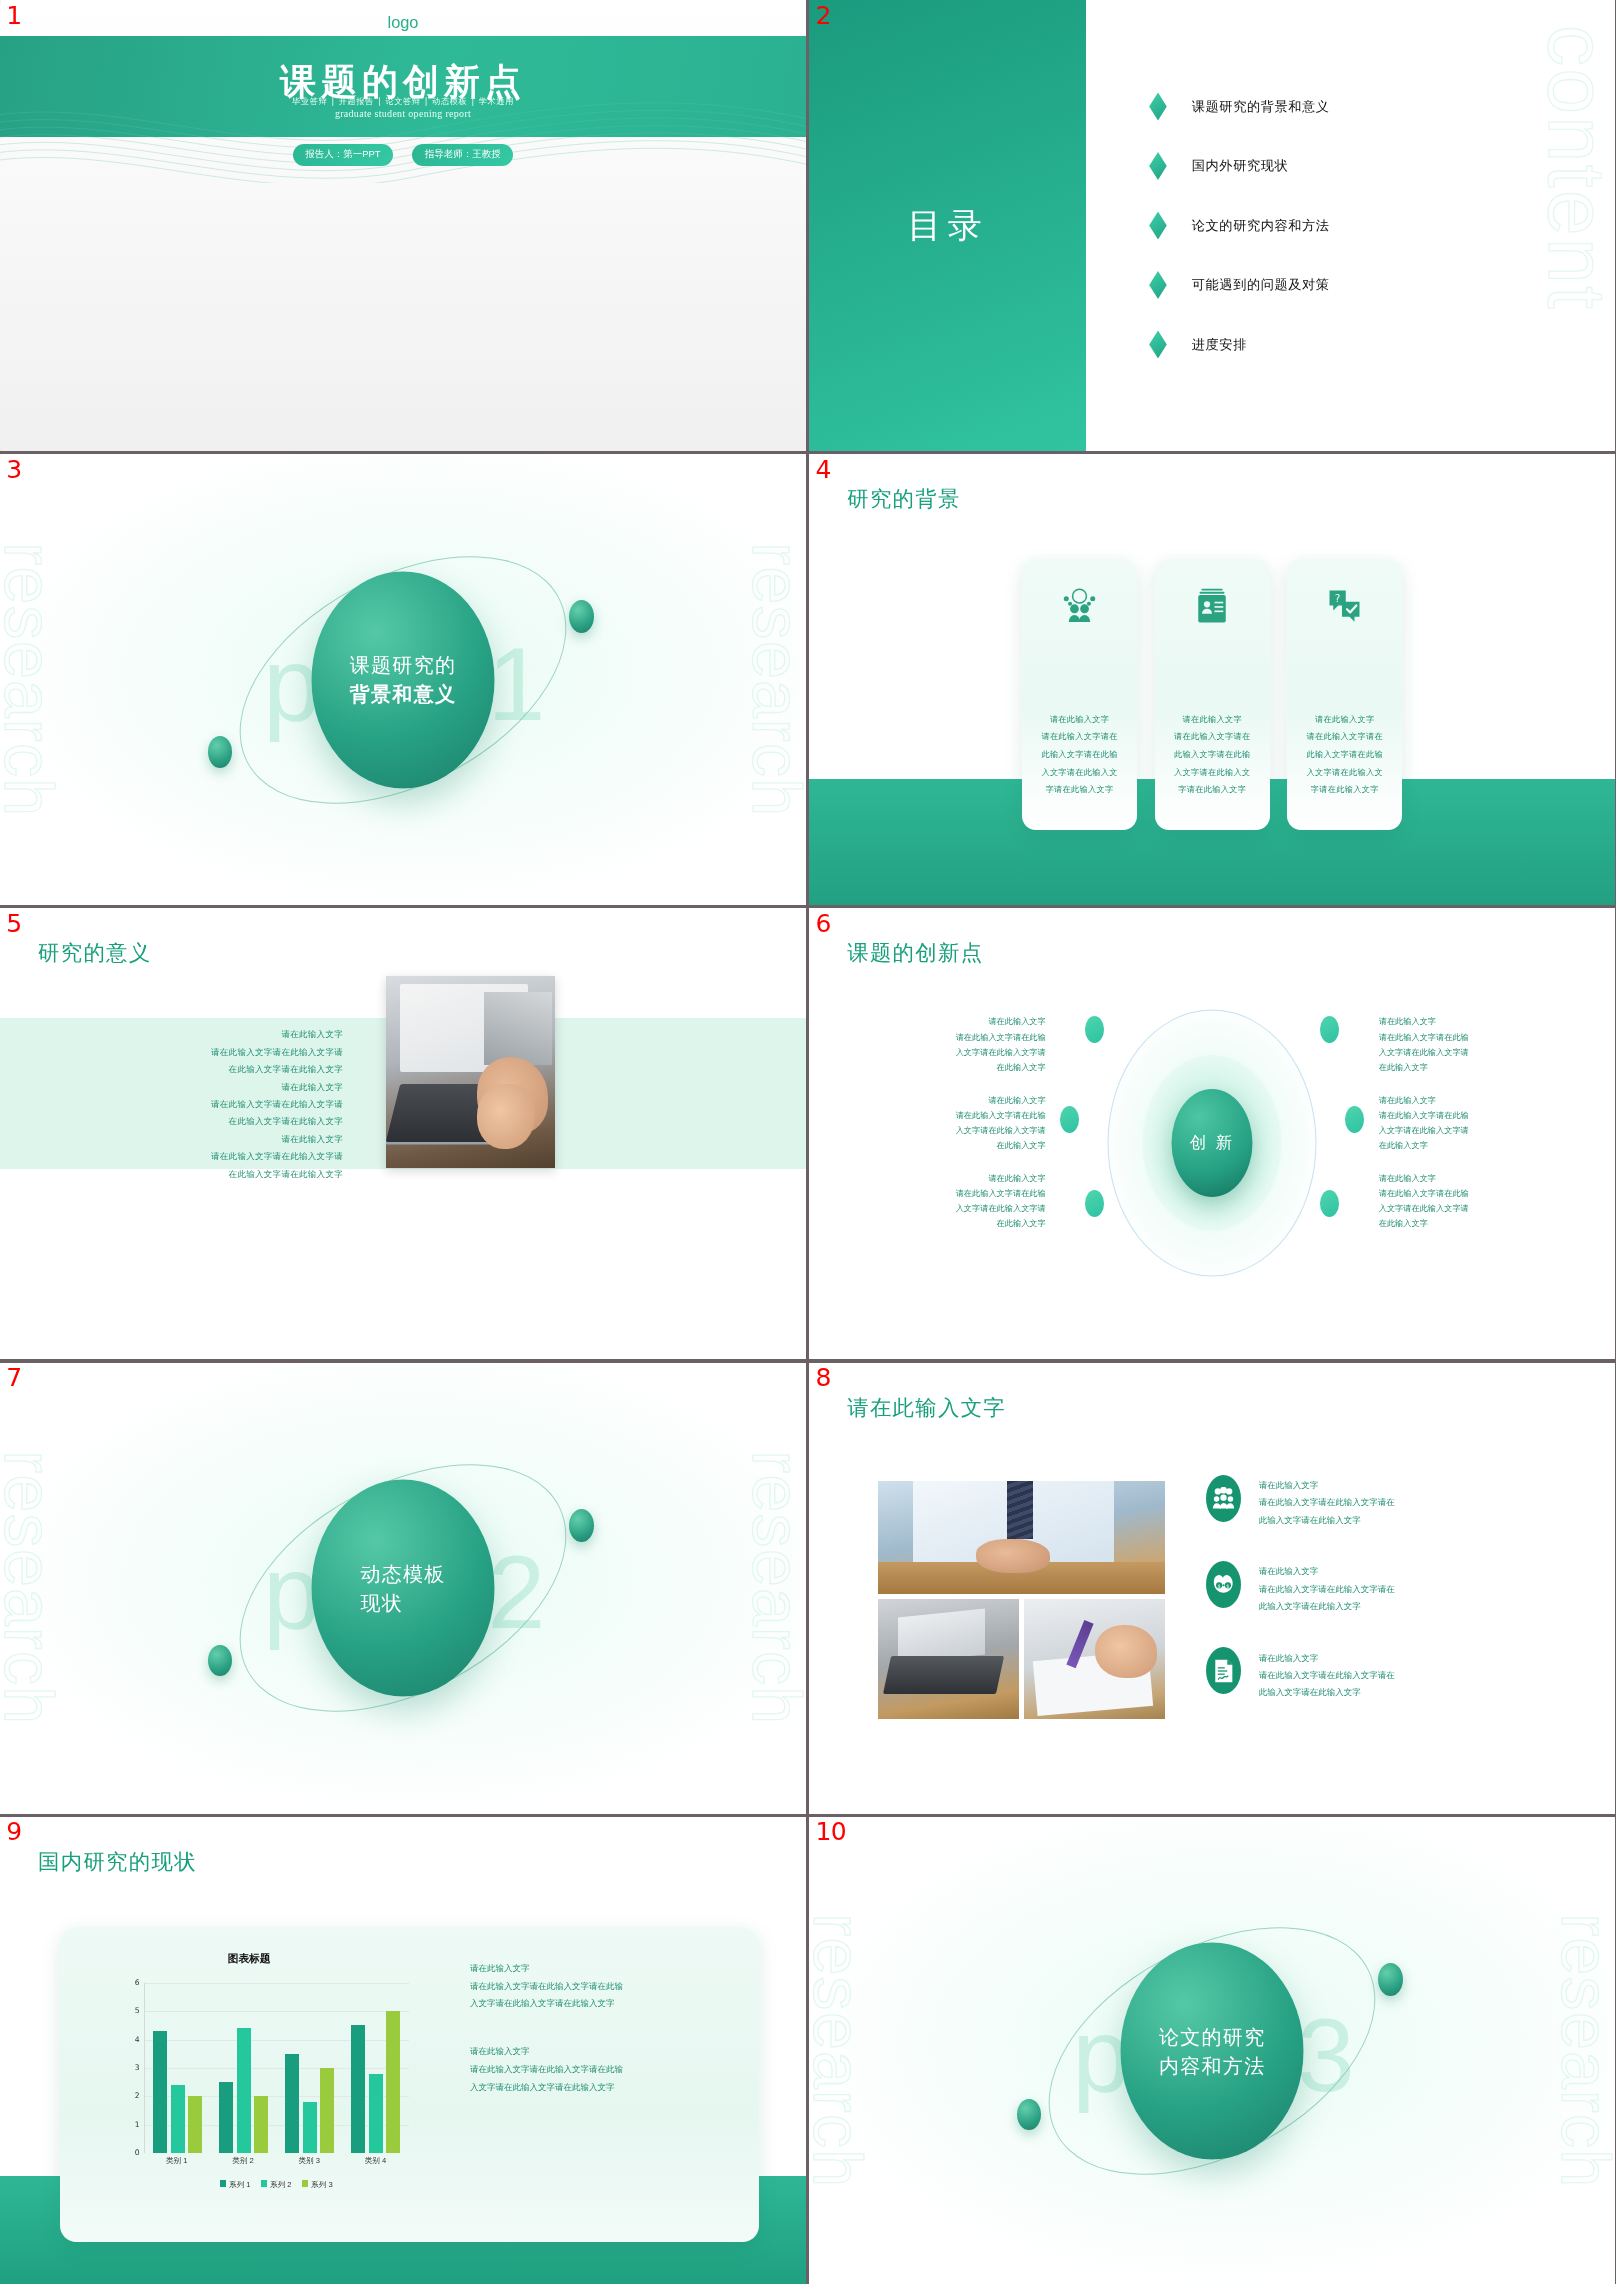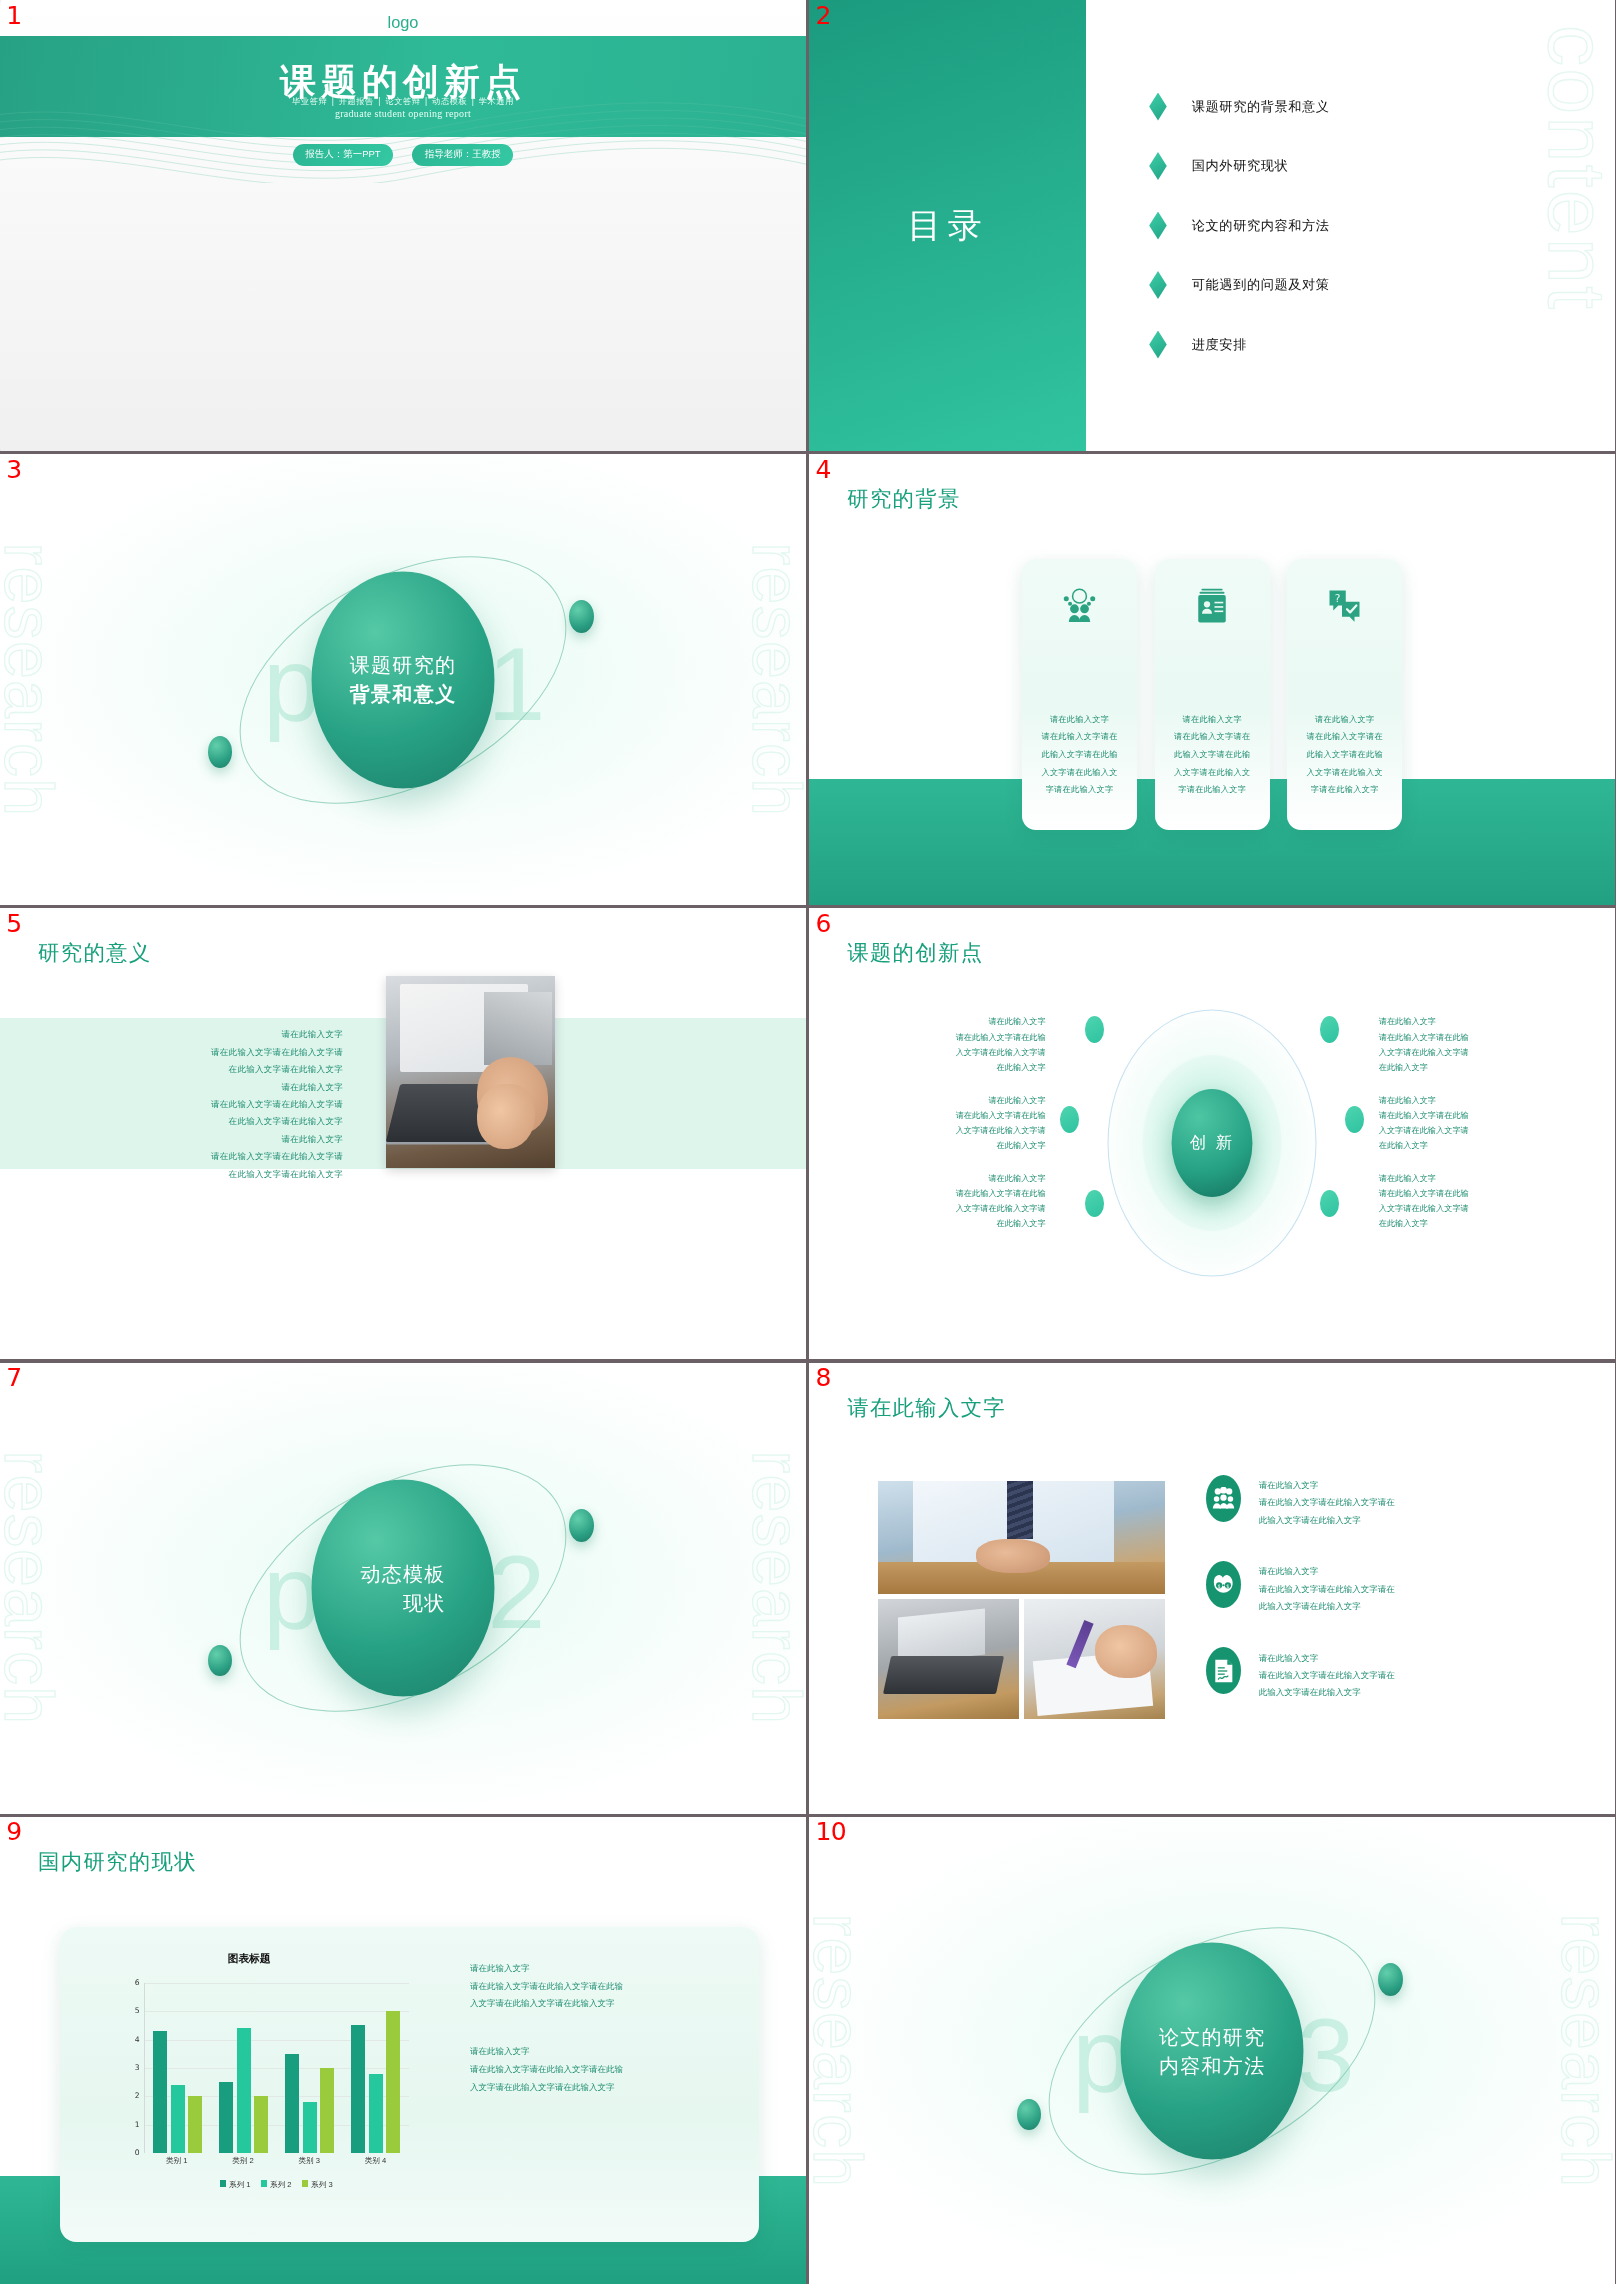--- a/index.html
+++ b/index.html
@@ -139,21 +139,21 @@
     letter-spacing:-2.5px; user-select:none;
     font-family:"Liberation Sans",sans-serif;
   }
   .div-s .ball{
     position:absolute; left:50%; top:50%;
     transform:translate(-50%,-50%);
     width:183px; height:217px; border-radius:50%;
     background:radial-gradient(circle at 35% 28%, #55c9a6, #27a184 55%, #1b7f68 100%);
     box-shadow:0 14px 31.5px rgba(30,140,110,.28);
     display:flex; align-items:center; justify-content:center;
-    text-align:right;
+    text-align:left;
   }
   .div-s .ball span{
     color:#fff; font-size:20px; line-height:1.45; letter-spacing:1.3px;
   }
   .div-s .orbit{
     position:absolute; left:50%; top:50%;
     transform:translate(-50%,-50%) rotate(-28deg);
     width:353px; height:208px; border:0.8px solid #7ec7ae;
     border-radius:50%; opacity:.75;
   }

